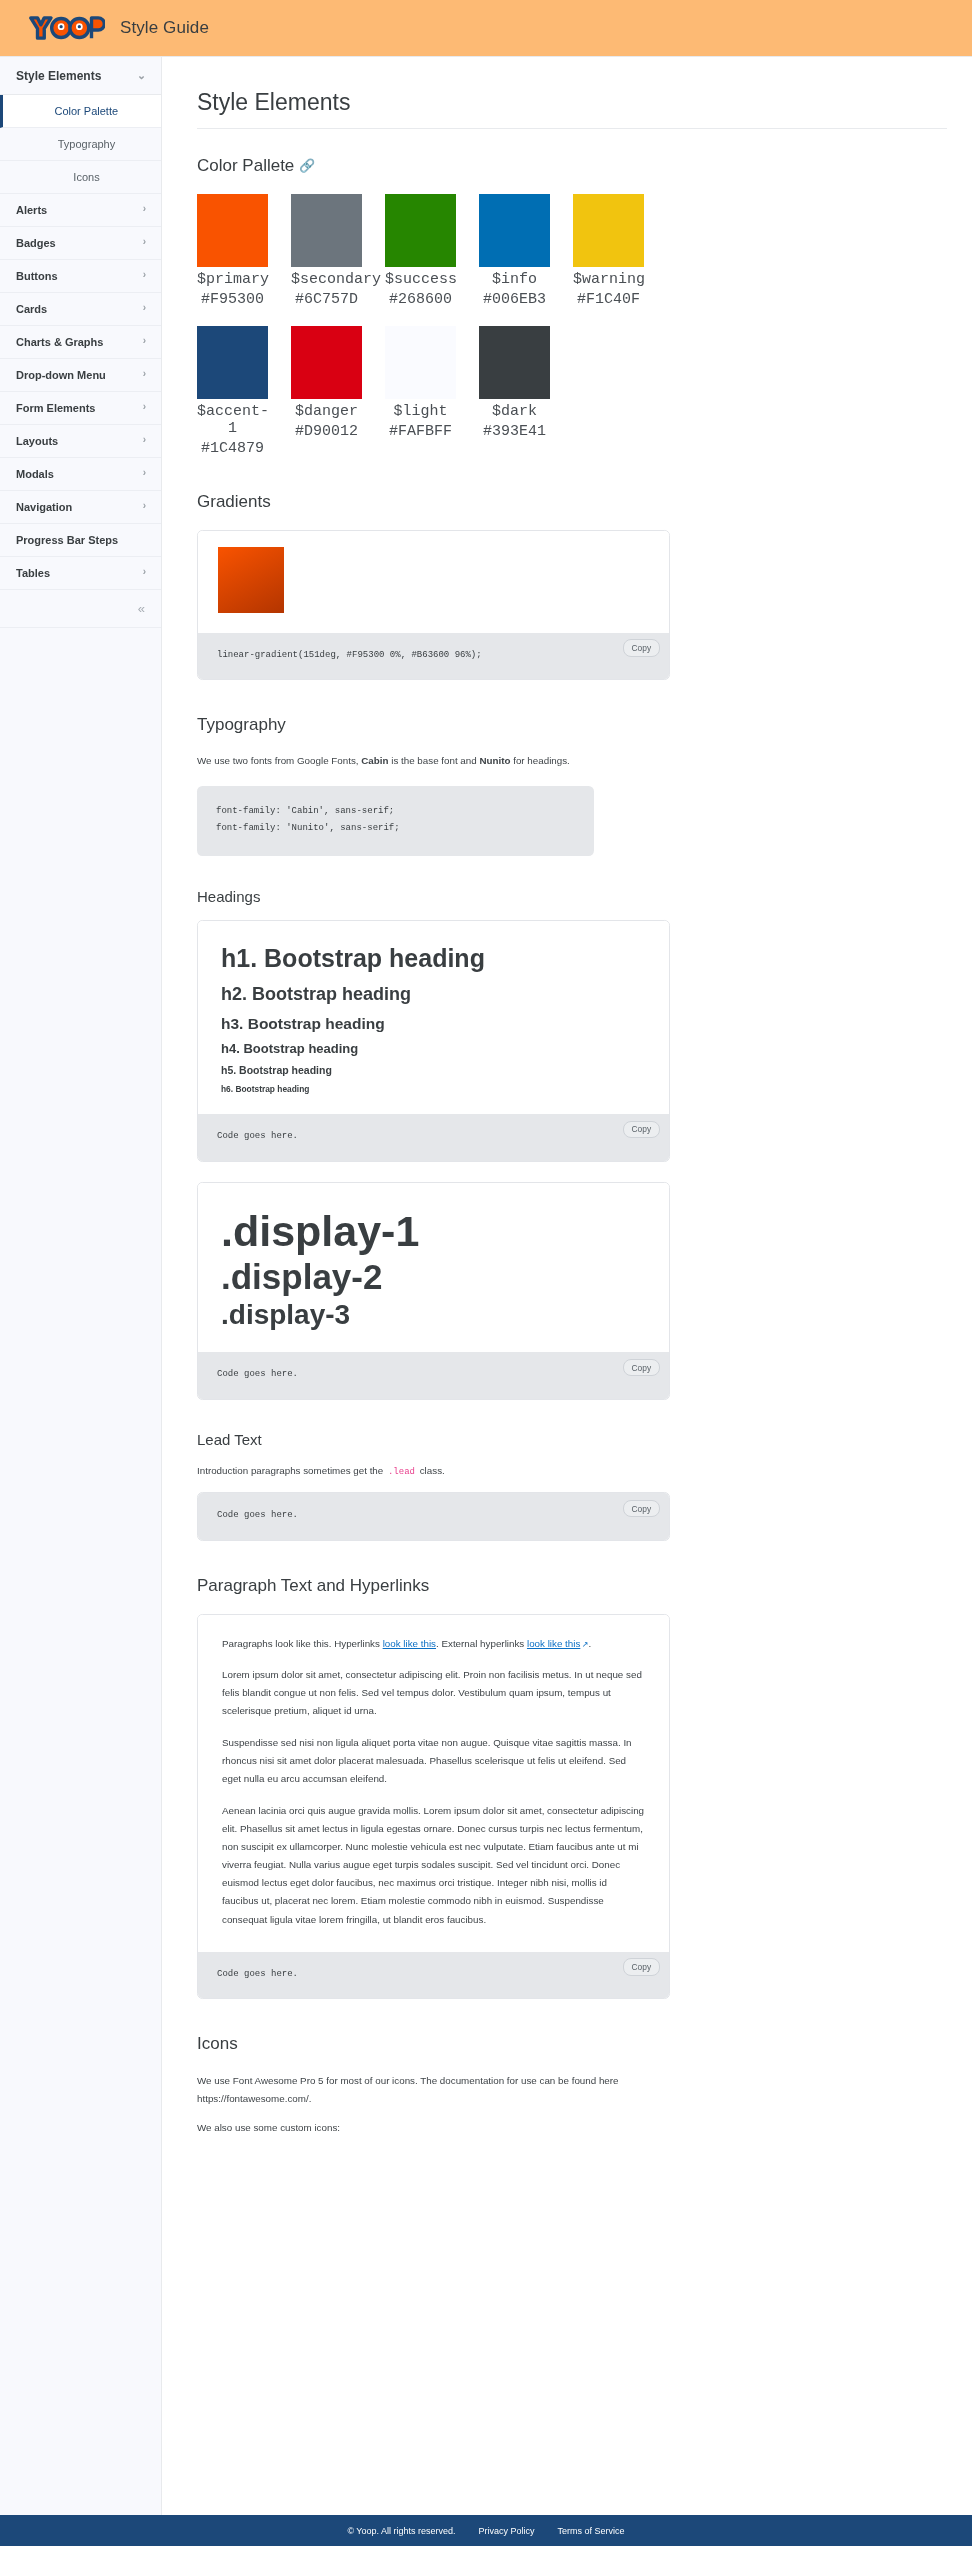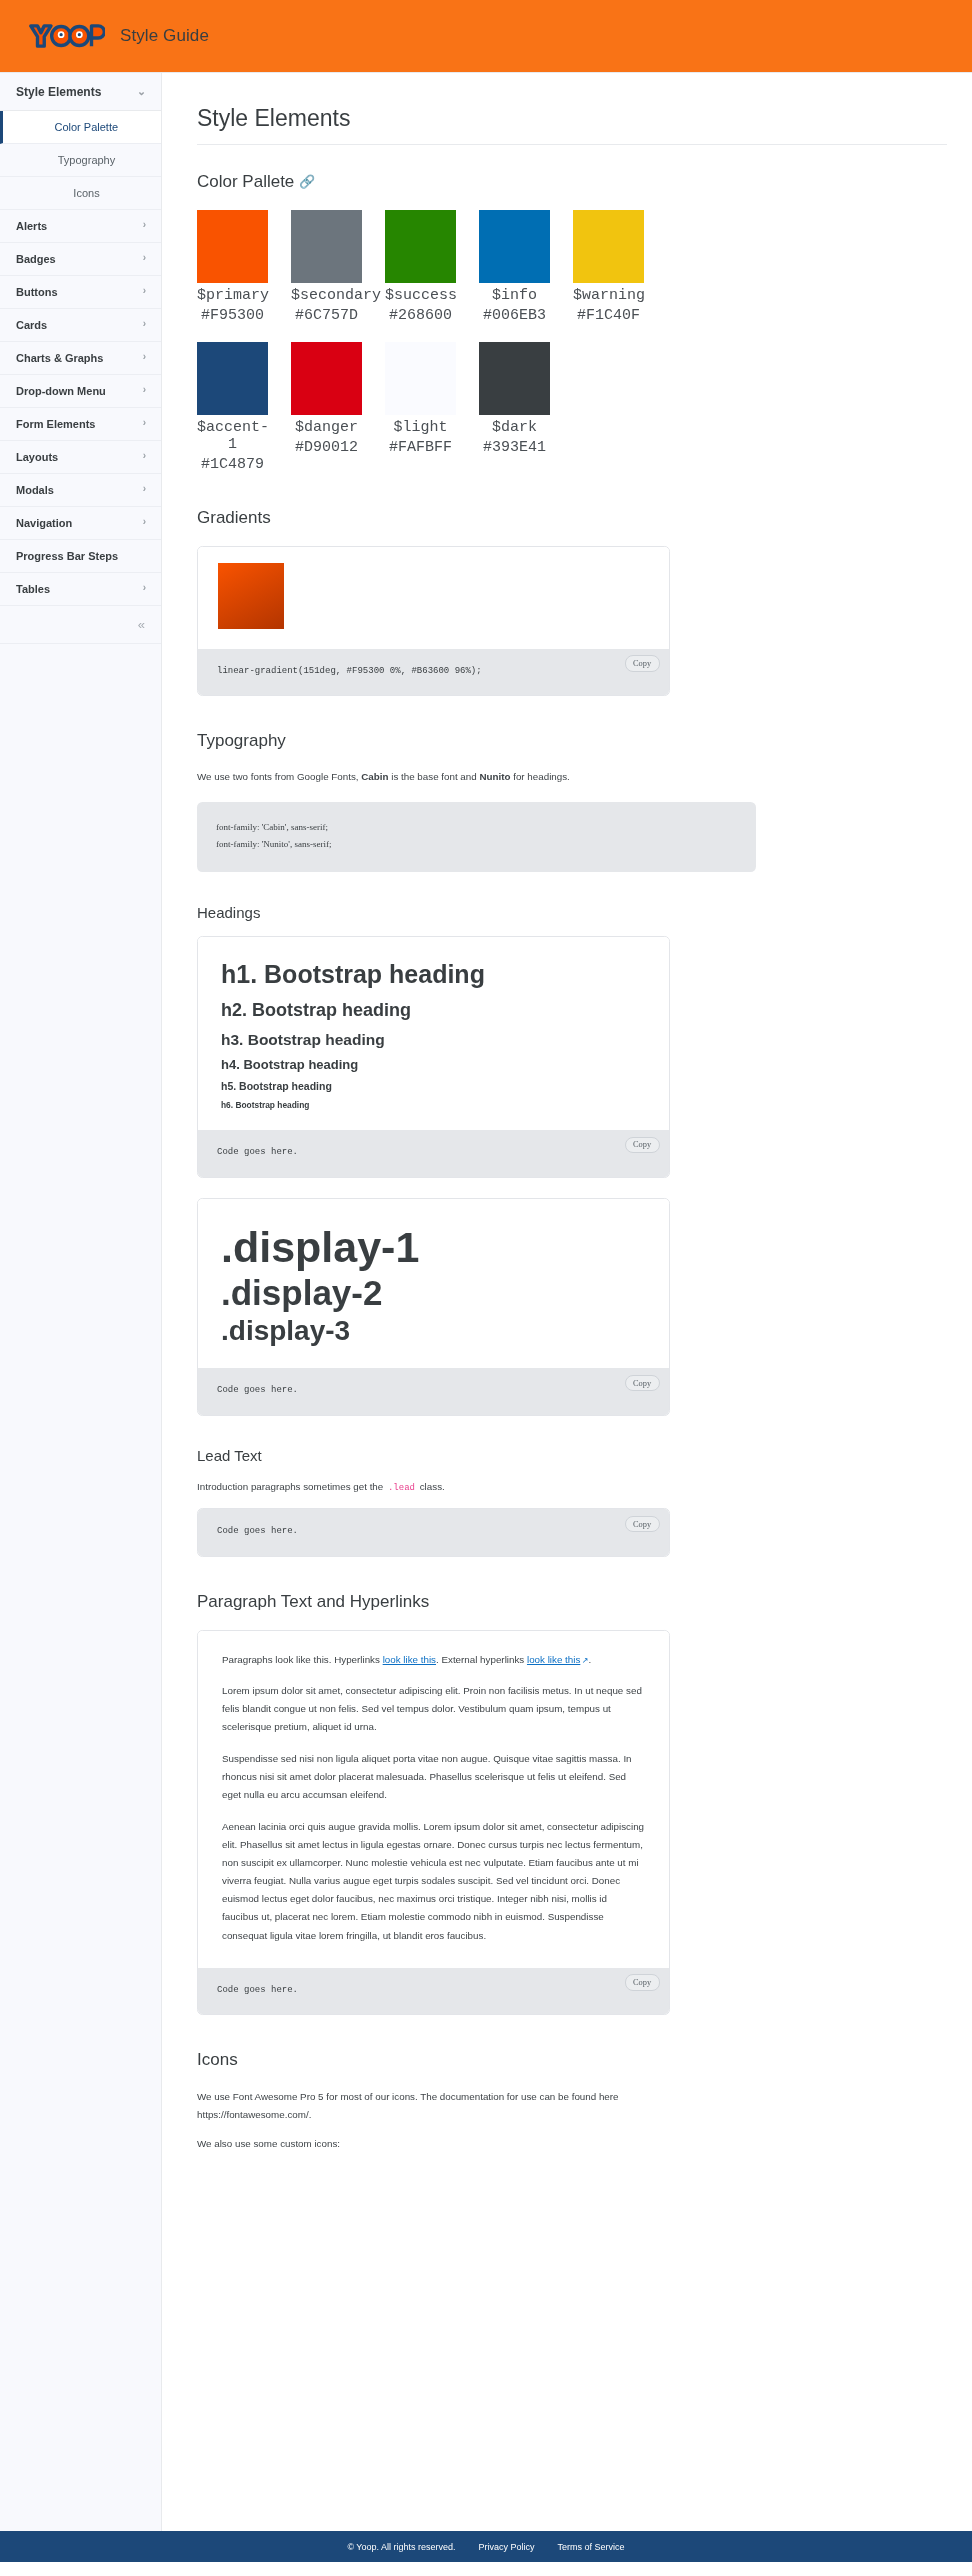--- a/index.html
+++ b/index.html
@@ -7,22 +7,22 @@
   body {
     width: 972px;
     font-family: "Liberation Sans", sans-serif;
     background: #ffffff;
     color: #393E41;
     -webkit-font-smoothing: antialiased;
   }
 
   
   .topbar {
-    height: 73px;
-    background: #f97316;
+    height: 57px;
+    background: #fdba74;
     border-bottom: 0.7px solid #e8eaed;
     display: flex;
     align-items: center;
     padding: 0 0 0 24px;
   }
   .logo-wrap { display: flex; align-items: center; gap: 15px; }
   .logo-svg { display: block; }
   .brand-sub {
     font-size: 17px;
     color: #393E41;
@@ -124,28 +124,28 @@
     font-family: "Liberation Mono", monospace;
     font-size: 9px;
     color: #393E41;
     line-height: 1.75;
   }
   .copy-btn {
     position: absolute; top: 6.8px; right: 9.5px;
     border: 0.7px solid #cfd3d8; background: #eceef0;
     border-radius: 8px; padding: 2.7px 7.4px;
     font-size: 8.4px; color: #5a6268; cursor: pointer;
-    font-family: Liberation Serif, serif;
+    font-family: Liberation Sans, sans-serif;
   }
   .codeblock {
-    width: 559px;
+    width: 397px;
     background: #e5e7ea;
     border-radius: 5.4px;
     padding: 17.6px 19px 19px 19px;
-    font-family: Liberation Serif, serif;
+    font-family: Liberation Mono, monospace;
     font-size: 9px; color: #393E41; line-height: 1.9;
   }
 
   
   .grad-chip {
     width: 66px; height: 66px;
     background: linear-gradient(151deg, #F95300 0%, #B63600 96%);
   }
 
   

